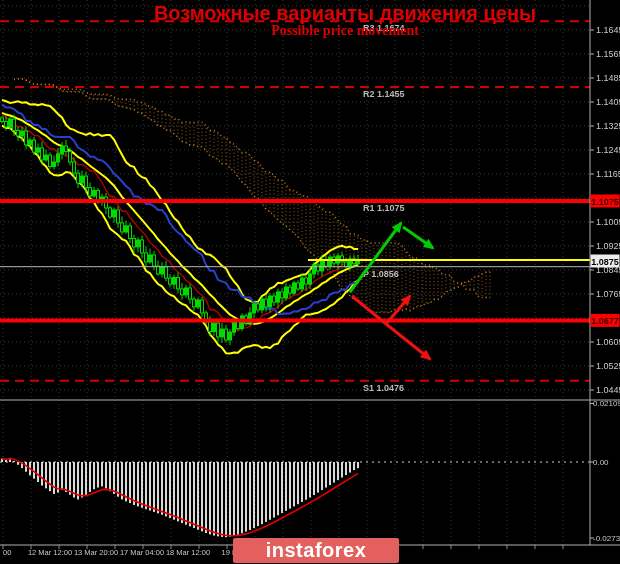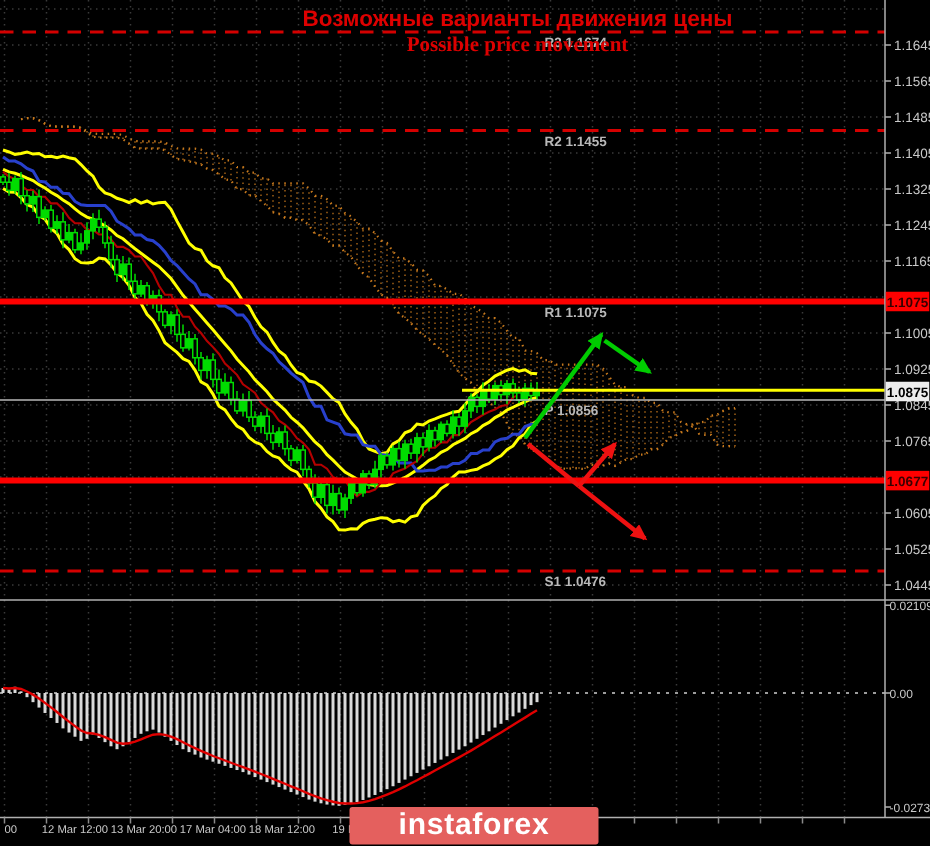--- a/index.html
+++ b/index.html
@@ -1,20 +1,20 @@
 <!DOCTYPE html>
 <html><head>
 <meta charset="utf-8">
 <style>
   html,body{margin:0;padding:0;background:#000;}
   .screen{position:relative;width:620px;height:564px;background:#000;overflow:hidden;
           font-family:"Liberation Sans",sans-serif;}
   svg{position:absolute;left:0;top:0;}
   .title-overlay{position:absolute;left:70px;top:4px;width:550px;text-align:center;pointer-events:none;}
-  .title-ru{font-size:15px;font-weight:bold;line-height:18px;}
+  .title-ru{font-size:20px;font-weight:bold;line-height:18px;}
   .title-en{font-size:14px;font-weight:bold;line-height:17px;font-family:Liberation Serif, serif;}
   .logo{position:absolute;left:233px;top:538px;width:166px;height:25px;border-radius:2px;
         display:flex;align-items:center;justify-content:center;
         font-size:20px;font-weight:bold;letter-spacing:.5px;}
 </style>
 </head>
 <body>
 
 <div class="screen">
   <svg id="chart-svg" width="620" height="564" viewBox="0 0 620 564">

